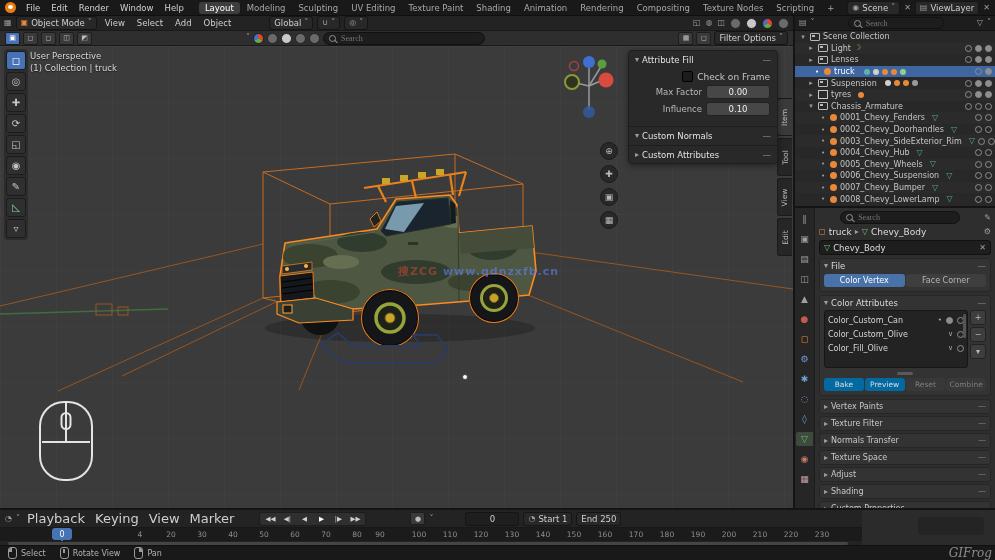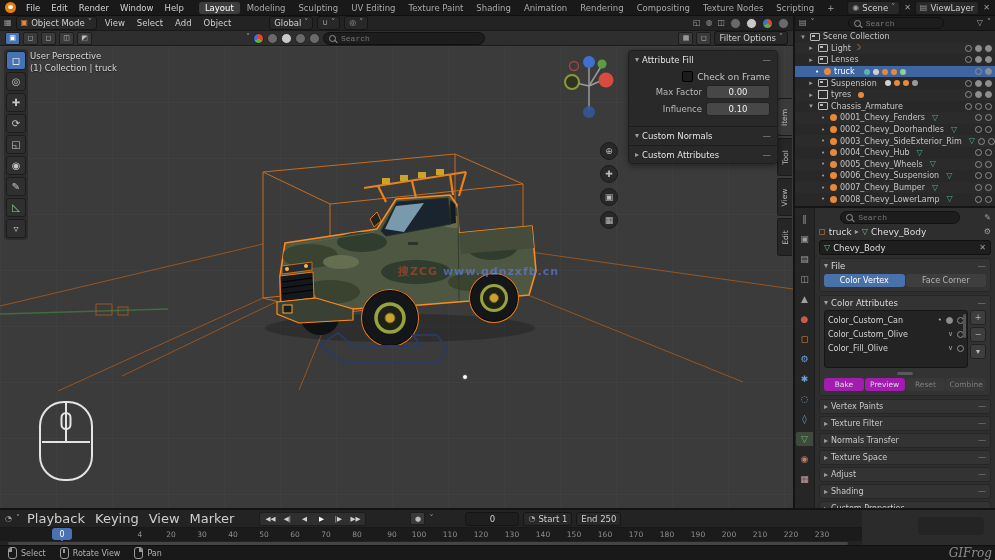--- a/index.html
+++ b/index.html
@@ -28,21 +28,21 @@
              gap:3px;padding:0 5px;box-sizing:border-box;border-bottom:1px solid #1a1a1a;z-index:25}
   .sqbtn{width:13px;height:11px;background:#3a3a3a;border:1px solid #1d1d1d;border-radius:2px;
          display:flex;align-items:center;justify-content:center;font-size:7px;color:#bbb}
   .sqbtn.active{background:#4772b3;color:#fff}
   .sphere{width:9px;height:9px;border-radius:50%;background:#6a6a6a;border:1px solid #222}
   .sphere.multi{background:conic-gradient(#e0452f 0 33%,#5fae46 33% 66%,#3f6fd0 66% 100%)}
   .sphere.lit{background:#c9c9c9}
   .searchpill{background:#1d1d1d;border:1px solid #111;border-radius:7px;height:11px;display:flex;
               align-items:center;gap:3px;padding:0 5px;width:150px}
   .searchpill input{background:transparent;border:none;outline:none;color:#bbb;font-size:8px;width:100%;
-                    font-family:Liberation Mono, monospace}
+                    font-family:Liberation Serif, serif}
   .sicon{width:5px;height:5px;border:1px solid #909090;border-radius:50%;position:relative;flex:none}
   .sicon::after{content:"";position:absolute;width:4px;height:1px;background:#909090;
                 transform:rotate(45deg);right:-3px;bottom:-1px}
   
   .viewport{left:0;top:46px;width:793px;height:462px;background:#3b3b3b;overflow:hidden}
   .scene{position:absolute;left:0;top:0;width:793px;height:462px}
   .vptext{position:absolute;left:30px;top:4px;line-height:12px;font-size:8.5px;color:#dadada;
           text-shadow:0 1px 1px rgba(0,0,0,.6)}
   .toolbar{position:absolute;left:4px;top:3px;display:flex;flex-direction:column;gap:2px;
            background:rgba(40,40,40,.75);padding:2px;border-radius:4px}
@@ -121,21 +121,21 @@
   .listbox{flex:1;background:#232323;border:1px solid #161616;border-radius:3px;height:52px;padding:2px 3px;
            position:relative}
   .lrow{display:flex;align-items:center;height:14px;font-size:8px;color:#d5d5d5;gap:3px}
   .lrow .ric{margin-left:auto;display:flex;gap:4px;align-items:center;color:#a9a9a9;font-size:7px}
   .lsb{position:absolute;right:1px;top:3px;width:3px;height:24px;background:#555;border-radius:2px}
   .lbtns{display:flex;flex-direction:column;gap:2px}
   .lbtn{width:14px;height:13px;background:#3e3e3e;border:1px solid #222;border-radius:3px;display:flex;
         align-items:center;justify-content:center;font-size:8px;color:#bbb}
   .handle{width:16px;height:3px;background:#5a5a5a;border-radius:2px;margin:3px auto}
   .abtns{display:flex;gap:1px;padding:0 4px 4px}
-  .abtn{flex:1;height:13px;background:#a21caf;border-radius:3px;display:flex;align-items:center;
+  .abtn{flex:1;height:13px;background:#0369a1;border-radius:3px;display:flex;align-items:center;
         justify-content:center;font-size:7.5px;color:#ddd}
   .abtn.dim{background:#383838;color:#7f7f7f}
   .cpanel{height:13px;background:#333333;border:1px solid #262626;border-radius:3px;margin-bottom:2px;
           display:flex;align-items:center;gap:3px;padding:0 4px;font-size:8px;color:#c9c9c9}
   .cpanel .dash{margin-left:auto;color:#7a7a7a}
   
   .timeline{left:0;top:508px;width:862px;height:37px;background:#232323;border-top:2px solid #141414;
             box-sizing:border-box;z-index:20}
   .tlh{height:17px;display:flex;align-items:center;gap:4px;padding:0 5px;border-bottom:1px solid #181818}
   .tlmenu{font-size:13px;color:#cfcfcf;padding:0 3px}
@@ -805,21 +805,21 @@
       <span class="phline"></span>
       <span class="playhead">0</span>
       <span class="tick" style="left:140px">4</span>
       <span class="tick" style="left:171px">20</span>
       <span class="tick" style="left:202px">30</span>
       <span class="tick" style="left:233px">40</span>
       <span class="tick" style="left:264px">50</span>
       <span class="tick" style="left:295px">60</span>
       <span class="tick" style="left:326px">70</span>
       <span class="tick" style="left:357px">80</span>
-      <span class="tick" style="left:392px">90</span>
+      <span class="tick" style="left:380px">90</span>
       <span class="tick" style="left:419px">100</span>
       <span class="tick" style="left:450px">110</span>
       <span class="tick" style="left:481px">120</span>
       <span class="tick" style="left:512px">130</span>
       <span class="tick" style="left:543px">140</span>
       <span class="tick" style="left:574px">150</span>
       <span class="tick" style="left:605px">160</span>
       <span class="tick" style="left:636px">170</span>
       <span class="tick" style="left:667px">180</span>
       <span class="tick" style="left:698px">190</span>

